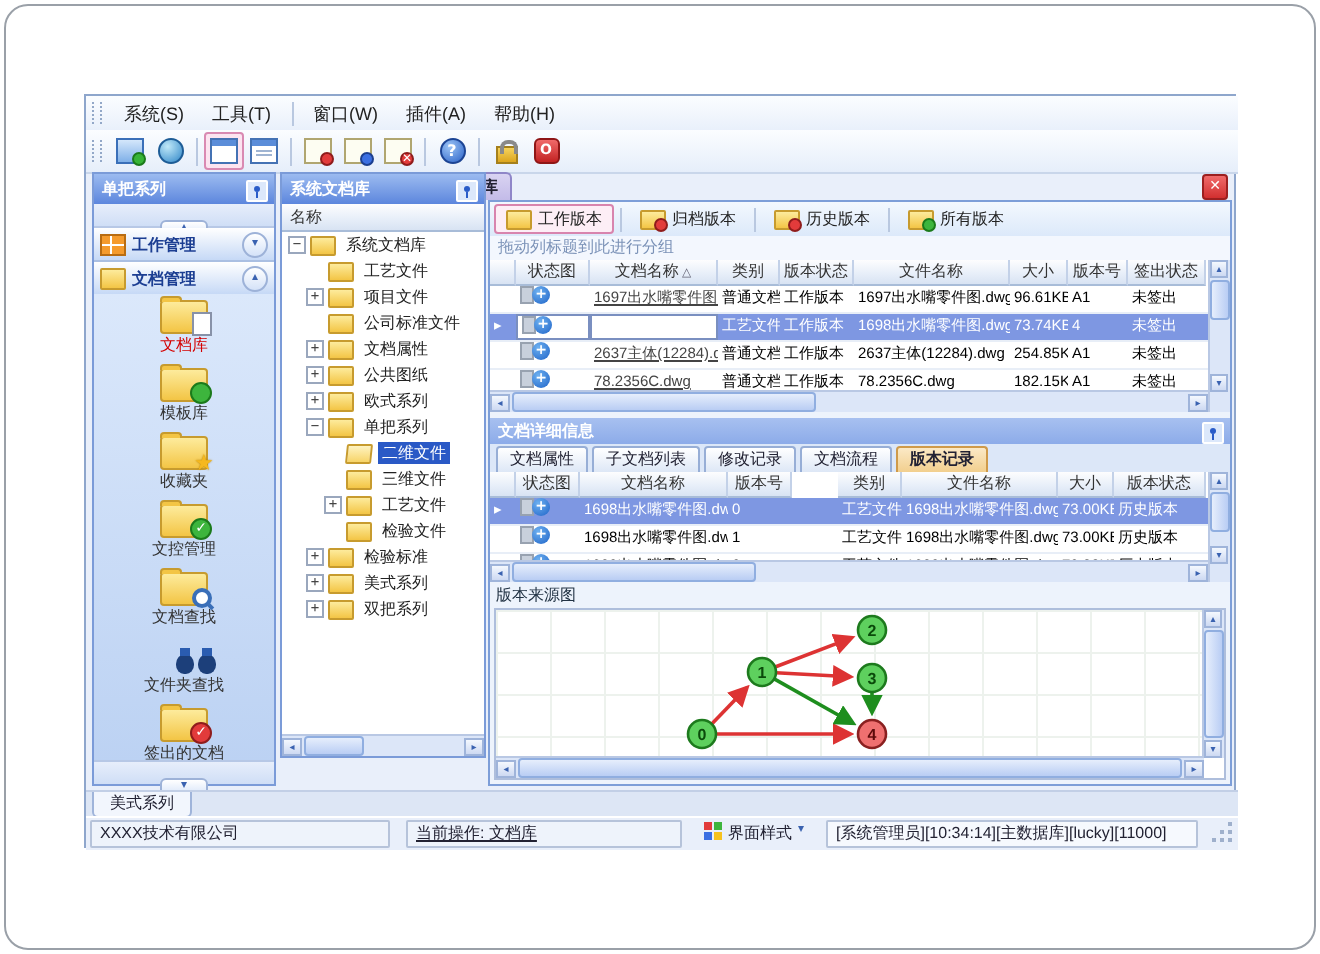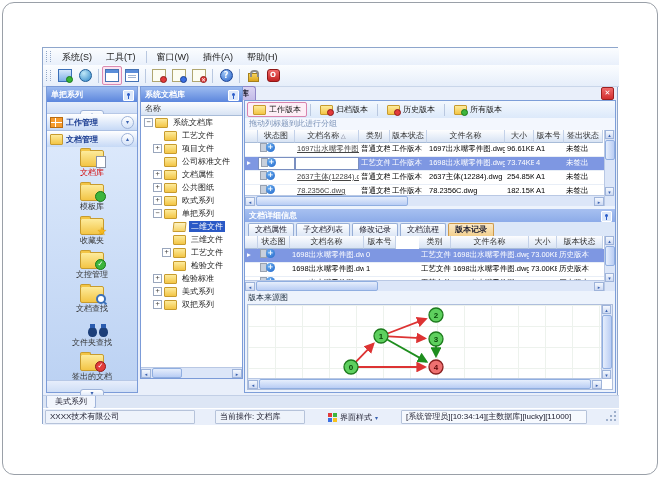--- a/index.html
+++ b/index.html
@@ -157,24 +157,24 @@
   .graphlabel{position:absolute;left:0;top:191px;right:0;height:12px;font-size:8px;line-height:12px;color:#234;
      padding-left:3px;background:#edf3fc;}
   .graphbox{position:absolute;left:2px;top:203px;right:2px;bottom:2px;background:#fff;border:1px solid #aebedc;
      background-image:linear-gradient(#edf2ed 1px,transparent 1px),linear-gradient(90deg,#edf2ed 1px,transparent 1px);
      background-size:27px 21px;overflow:hidden;}
   
   .msgrow{position:absolute;left:0;top:347px;width:576px;height:13px;background:#dde6f5;border-top:1px solid #c2cfe6;}
   .msgtab{position:absolute;left:3px;top:0;height:12px;padding:0 8px;background:#f2f6fd;border:1px solid #9fb4da;border-top:none;
      font-size:8px;line-height:11px;color:#223;border-radius:0 0 3px 3px;}
   .statusbar{position:absolute;left:0;top:360px;width:576px;height:17px;background:#e9effa;border-top:1px solid #fff;
-     display:flex;align-items:center;gap:20px;padding:0 2px;box-sizing:border-box;font-size:8px;color:#223;}
+     display:flex;align-items:center;gap:8px;padding:0 2px;box-sizing:border-box;font-size:8px;color:#223;}
   .scell{height:12px;line-height:12px;padding:0 4px;border:1px solid #b6c3da;border-radius:1px;background:#eef3fb;white-space:nowrap;overflow:hidden;}
-  .c1{width:140px;} .c2{flex:1;} .c3{width:176px;background:#f6f9fe;}
-  .sstyle{display:flex;align-items:center;gap:3px;height:12px;padding:0 3px;}
+  .c1{width:140px;} .c2{flex:1;text-decoration:underline;} .c3{width:176px;background:#f6f9fe;}
+  .sstyle{display:flex;align-items:flex-start;gap:3px;height:12px;padding:0 3px;}
   .style-icon{width:9px;height:9px;position:relative;display:inline-block;}
   .style-icon::before{content:"";position:absolute;width:4px;height:4px;background:#e23b3b;
      box-shadow:5px 0 0 #3db53d,0 5px 0 #3b6fe2,5px 5px 0 #f6c21e;}
   .dd{font-size:6px;color:#3a62b0;}
   .sizegrip{width:10px;height:10px;position:relative;}
   .sizegrip::before{content:"";position:absolute;right:1px;bottom:1px;width:2px;height:2px;background:#9fb0cc;
      box-shadow:-4px 4px 0 #9fb0cc,0 4px 0 #9fb0cc,-8px 8px 0 #9fb0cc,-4px 8px 0 #9fb0cc,0 8px 0 #9fb0cc;transform:translateY(-8px);}
 </style>
 </head>
 <body>

